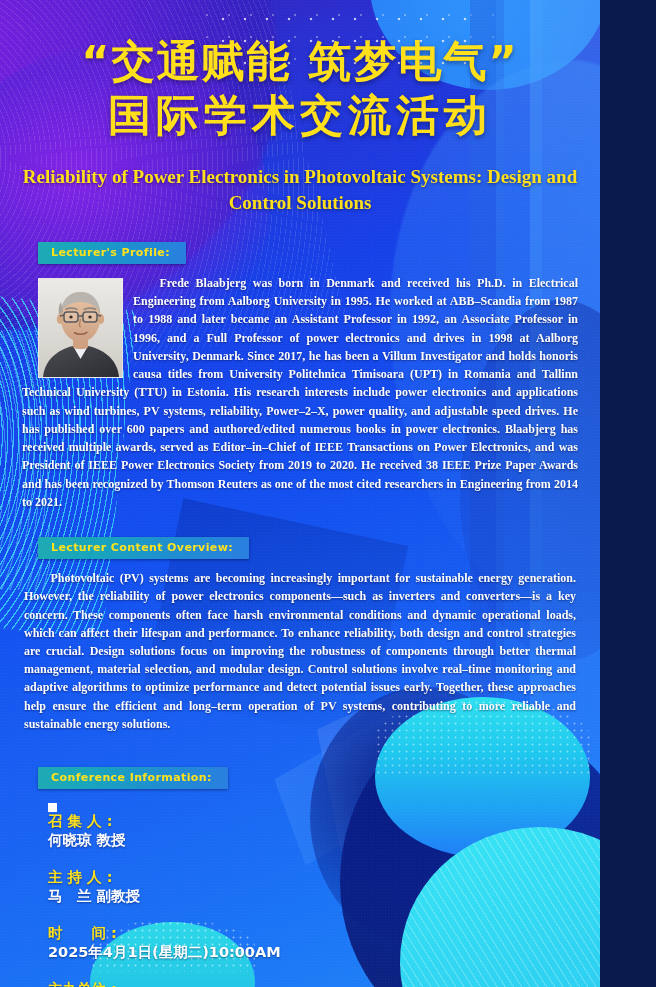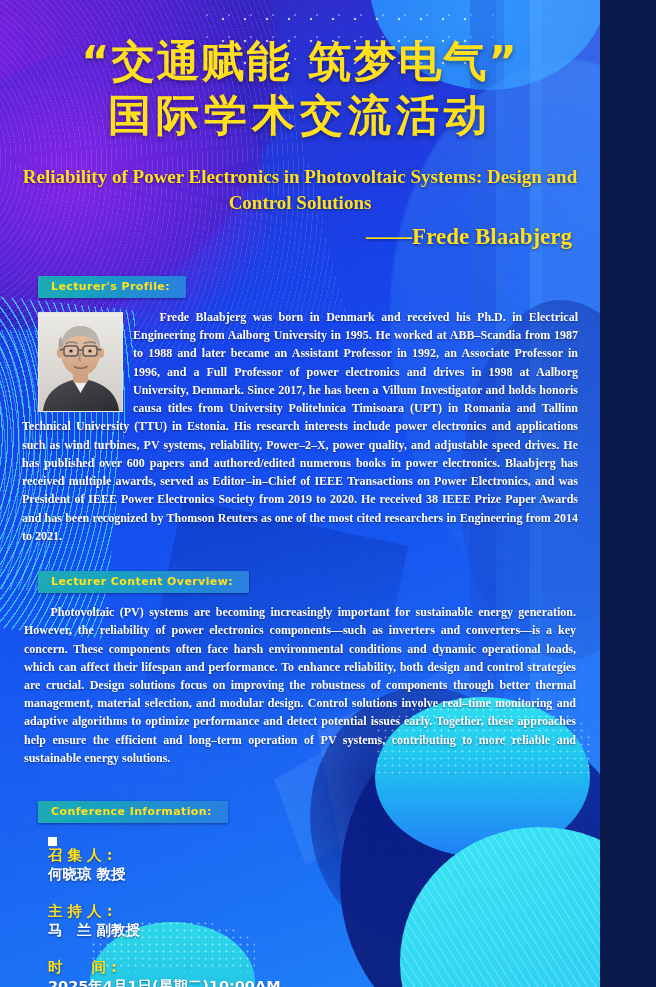--- a/index.html
+++ b/index.html
@@ -368,21 +368,20 @@
   </div>
 
   <div class="content">
 
     <div class="title-block">
       <h1 class="cn-title">
         <span class="ln ln1">“交通赋能 筑梦电气”</span>
         <span class="ln ln2">国际学术交流活动</span>
       </h1>
       <div class="en-title">Reliability of Power Electronics in Photovoltaic Systems: Design and Control Solutions</div>
-      <div class="byline">——Frede Blaabjerg</div>
     </div>
 
     <div class="section-profile">
       <span class="badge">Lecturer's Profile:</span>
       <div class="profile-body">
         <div class="photo">
           <svg viewBox="0 0 83 98" preserveAspectRatio="xMidYMid slice">
             <defs>
               <linearGradient id="bgph" x1="0" y1="0" x2="0" y2="1">
                 <stop offset="0%" stop-color="#eceae6"></stop>

